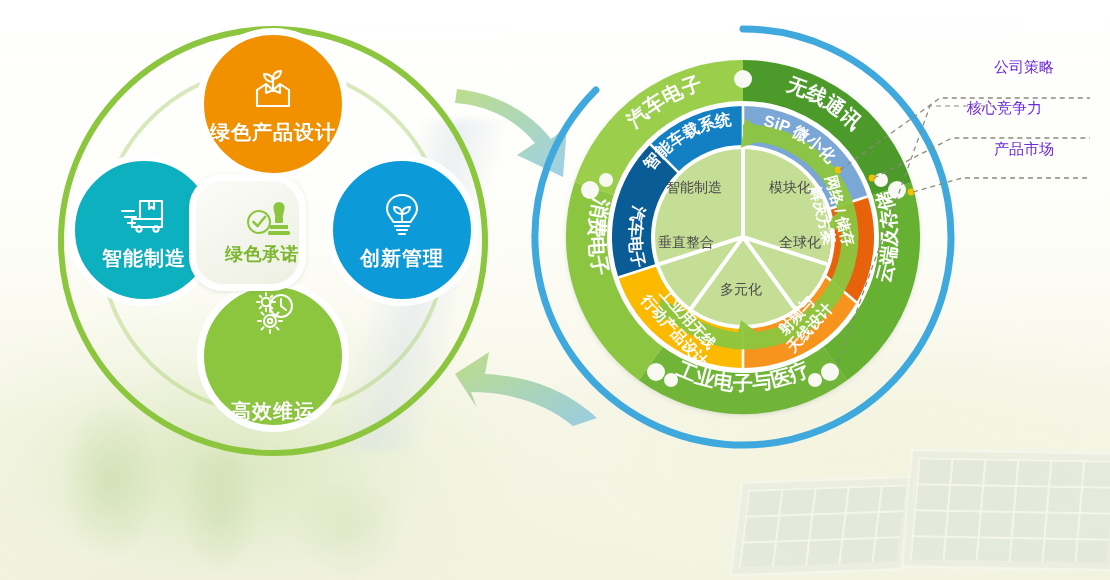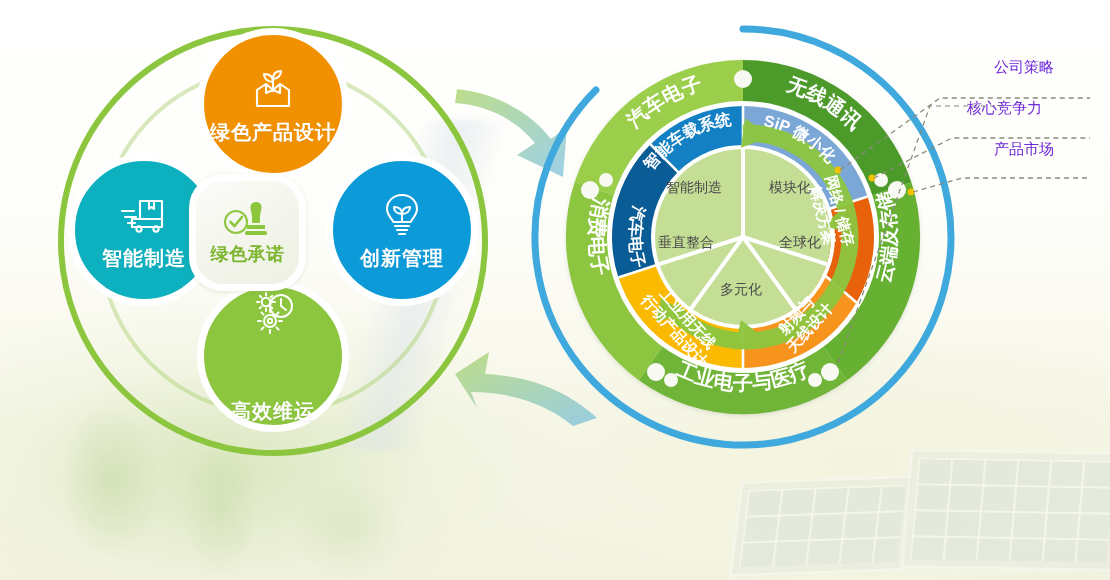--- a/index.html
+++ b/index.html
@@ -86,21 +86,21 @@
   #petal-top{left:139px;top:2px;background:#f29100;z-index:4;}
   #petal-left{left:10px;top:128px;background:#0cb0be;z-index:3;}
   #petal-right{left:268px;top:128px;background:#0c9ad9;z-index:3;}
   #petal-bottom{left:139px;top:254px;background:#8cc63f;z-index:2;justify-content:space-between;}
 
   #center-badge{
     position:absolute;left:131px;top:148px;width:117px;height:117px;
     border-radius:34px;
     background:linear-gradient(150deg,#fbfcf8 0%,#f3f5ec 55%,#edf0e2 100%);
     border:7px solid #ffffff;box-sizing:border-box;z-index:6;
-    display:flex;flex-direction:column;align-items:center;justify-content:center;
+    display:flex;flex-direction:column;align-items:flex-end;justify-content:center;
     box-shadow:0 1px 4px rgba(120,140,90,.18);
   }
   #center-badge .c-icon{width:56px;height:40px;margin-bottom:2px;}
   #center-badge .c-label{font-size:18px;font-weight:bold;color:#7cb62e;letter-spacing:.5px;}
 
   
   #right-wheel{position:absolute;left:528px;top:22px;width:430px;height:430px;}
   #right-wheel svg{position:absolute;left:0;top:0;}
   .seg-label{
     font-family:"Liberation Sans","DejaVu Sans",sans-serif;

